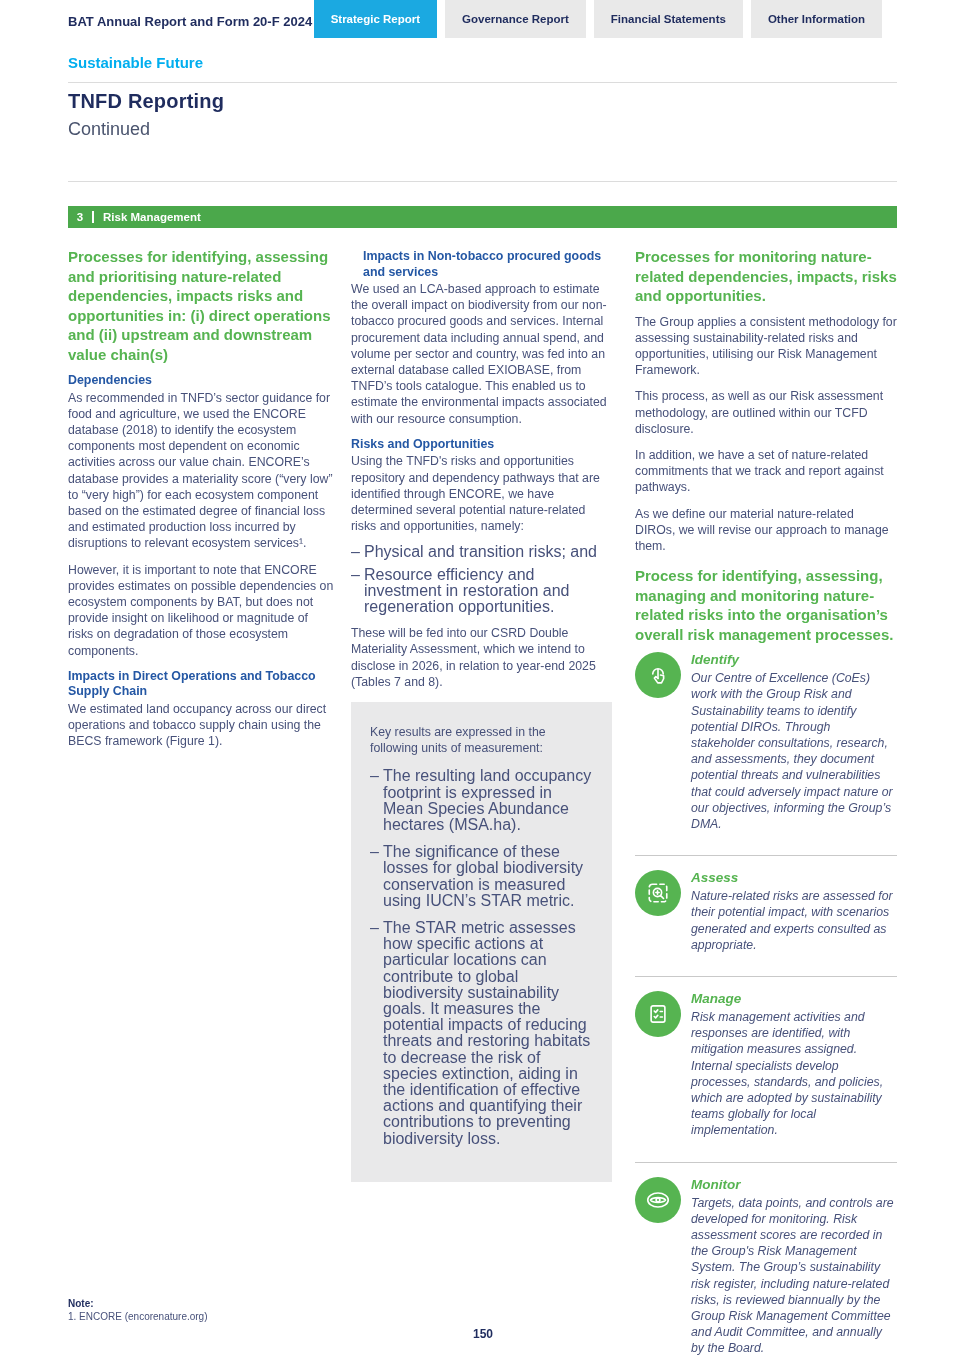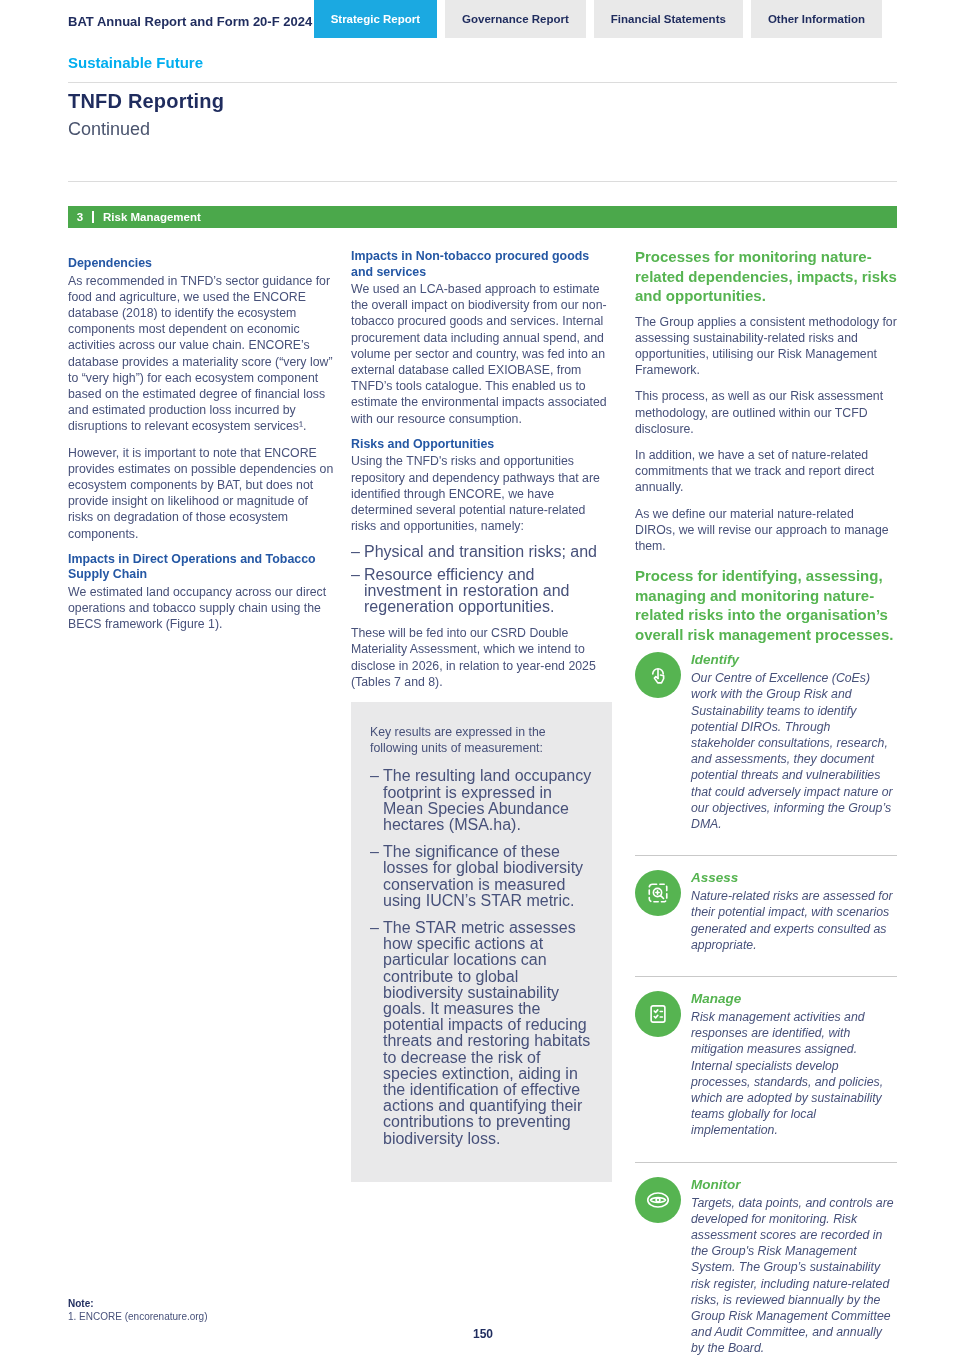--- a/index.html
+++ b/index.html
@@ -88,48 +88,49 @@
 <div class="rule2"></div>
 
 <div class="banner">
   <span class="num">3</span>
   <span class="lbl">Risk Management</span>
 </div>
 
 <div class="cols">
 
   <div class="c1">
+    <div class="ghead">Processes for identifying, assessing and prioritising nature-related dependencies, impacts risks and opportunities in: (i) direct operations and (ii) upstream and downstream value chain(s)</div>
     <div class="subhead">Dependencies</div>
     <p class="body">As recommended in TNFD’s sector guidance for food and agriculture, we used the ENCORE database (2018) to identify the ecosystem components most dependent on economic activities across our value chain. ENCORE’s database provides a materiality score (“very low” to “very high”) for each ecosystem component based on the estimated degree of financial loss and estimated production loss incurred by disruptions to relevant ecosystem services¹.</p>
     <p class="body">However, it is important to note that ENCORE provides estimates on possible dependencies on ecosystem components by BAT, but does not provide insight on likelihood or magnitude of risks on degradation of those ecosystem components.</p>
     <div class="subhead">Impacts in Direct Operations and Tobacco Supply Chain</div>
     <p class="body">We estimated land occupancy across our direct operations and tobacco supply chain using the BECS framework (Figure 1).</p>
   </div>
 
   <div class="c2">
-    <div class="subhead" style="margin-top:2px;">Impacts in Non-tobacco procured goods and services</div>
+    <div class="subhead" style="margin-top:2px;margin-left:12px;">Impacts in Non-tobacco procured goods and services</div>
     <p class="body">We used an LCA-based approach to estimate the overall impact on biodiversity from our non-tobacco procured goods and services. Internal procurement data including annual spend, and volume per sector and country, was fed into an external database called EXIOBASE, from TNFD’s tools catalogue. This enabled us to estimate the environmental impacts associated with our resource consumption.</p>
     <div class="subhead">Risks and Opportunities</div>
     <p class="body">Using the TNFD's risks and opportunities repository and dependency pathways that are identified through ENCORE, we have determined several potential nature-related risks and opportunities, namely:</p>
     <div class="bullet">Physical and transition risks; and</div>
     <div class="bullet" style="margin-bottom:10px;">Resource efficiency and investment in restoration and regeneration opportunities.</div>
     <p class="body">These will be fed into our CSRD Double Materiality Assessment, which we intend to disclose in 2026, in relation to year-end 2025 (Tables 7 and 8).</p>
     <div class="keybox">
       <p class="body">Key results are expressed in the following units of measurement:</p>
       <div class="bullet">The resulting land occupancy footprint is expressed in Mean Species Abundance hectares (MSA.ha).</div>
       <div class="bullet">The significance of these losses for global biodiversity conservation is measured using IUCN’s STAR metric.</div>
       <div class="bullet">The STAR metric assesses how specific actions at particular locations can contribute to global biodiversity sustainability goals. It measures the potential impacts of reducing threats and restoring habitats to decrease the risk of species extinction, aiding in the identification of effective actions and quantifying their contributions to preventing biodiversity loss.</div>
     </div>
   </div>
 
   <div class="c3">
     <div class="ghead">Processes for monitoring nature-related dependencies, impacts, risks and opportunities.</div>
     <p class="body">The Group applies a consistent methodology for assessing sustainability-related risks and opportunities, utilising our Risk Management Framework.</p>
     <p class="body">This process, as well as our Risk assessment methodology, are outlined within our TCFD disclosure.</p>
-    <p class="body">In addition, we have a set of nature-related commitments that we track and report direct annually.</p>
+    <p class="body">In addition, we have a set of nature-related commitments that we track and report against pathways.</p>
     <p class="body">As we define our material nature-related DIROs, we will revise our approach to manage them.</p>
     <div class="ghead" style="margin-top:12px;">Process for identifying, assessing, managing and monitoring nature-related risks into the organisation’s overall risk management processes.</div>
 
     <div class="step">
       <div class="step-icon">
         <svg viewBox="0 0 24 24">
           <path d="M7.8 11.2a4.2 4.2 0 1 1 8.4 0"></path>
           <path d="M12 7.6v7.2"></path>
           <path d="M12 14.8l-1.7-1.6-1.2 1.2 2.7 3.9h3l1.7-3.3v-2.4l-2.5-.6"></path>
         </svg>

